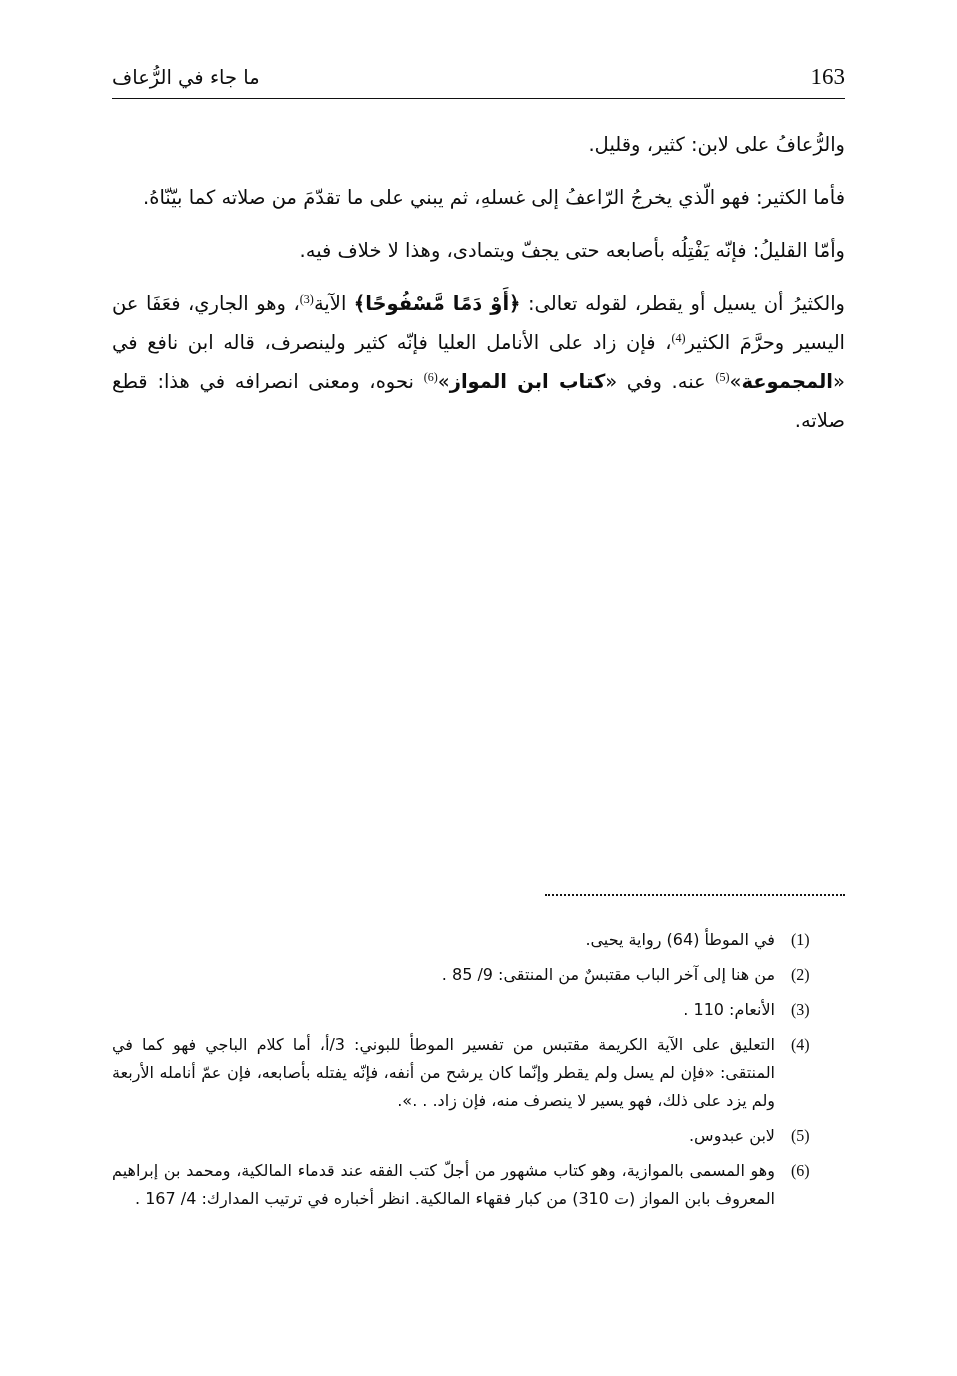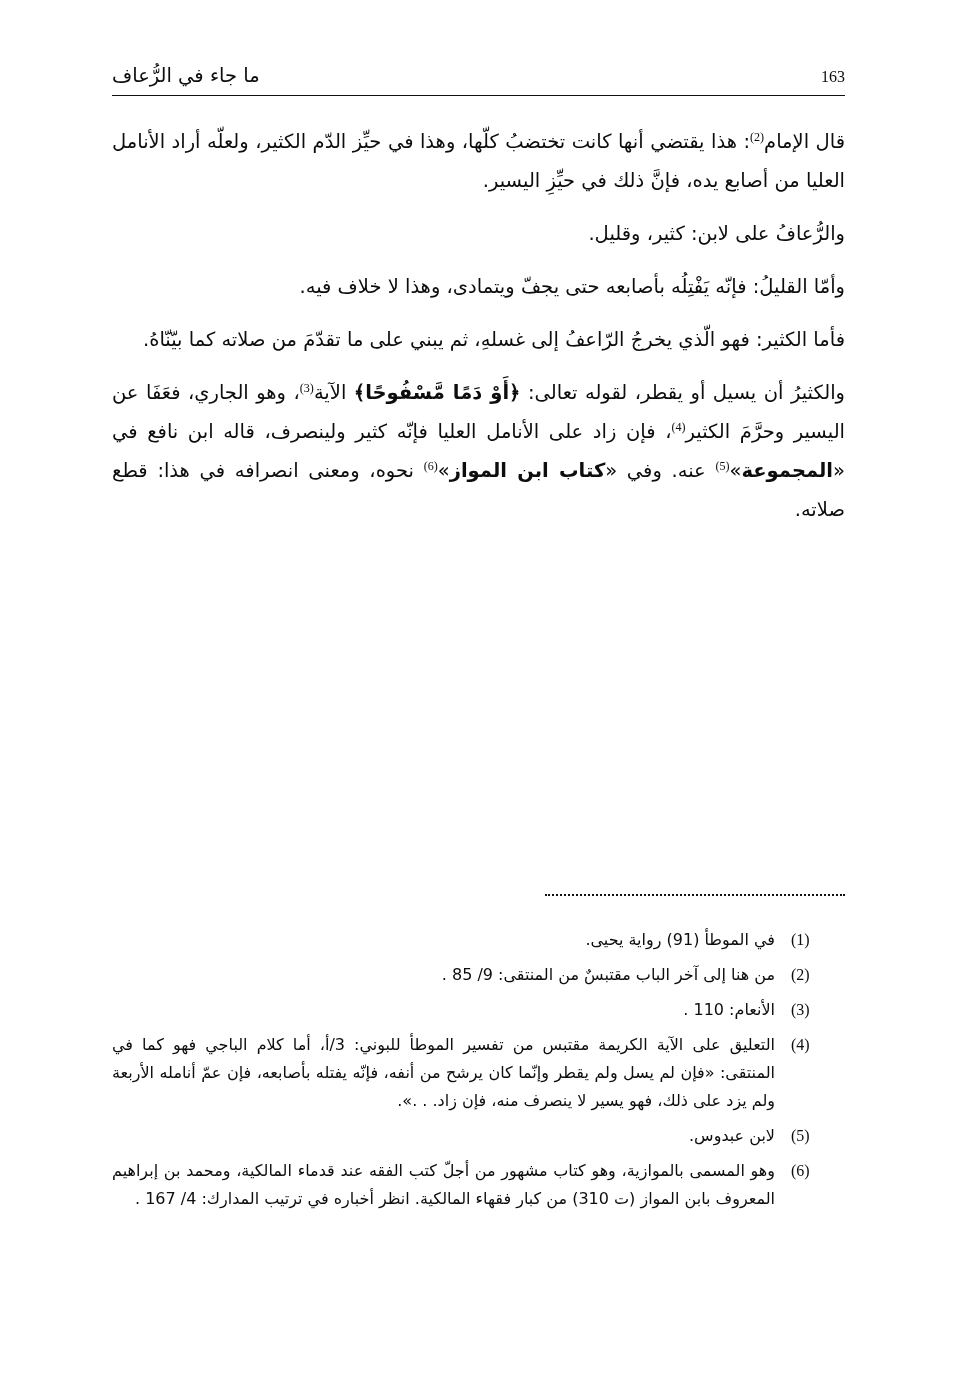--- a/index.html
+++ b/index.html
@@ -32,21 +32,21 @@
     justify-content: space-between;
     align-items: baseline;
     font-size: 19px;
     padding-bottom: 6px;
   }
   .header-title {
     font-size: 19.5px;
     letter-spacing: 0.2px;
   }
   .header-pagenum {
-    font-size: 16px;
+    font-size: 23px;
     font-family: "Liberation Serif", serif;
     direction: ltr;
   }
   .rule {
     border: none;
     border-top: 1.3px solid #111;
     margin: 2px 0 26px 0;
   }
   
   .body-text {
@@ -110,42 +110,39 @@
   <div class="content">
 
     <div class="header">
       <div class="header-title">ما جاء في الرُّعاف</div>
       <div class="header-pagenum">163</div>
     </div>
     <hr class="rule">
 
     <div class="body-text">
 
-      <p class="para">
-        <span>قال الإمام</span><sup>(2)</sup><span>: هذا يقتضي أنها كانت تختضبُ كلّها، وهذا في حيِّز الدّم الكثير، ولعلّه أراد الأنامل العليا من أصابع يده، فإنَّ ذلك في حيِّزِ اليسير.</span>
-      </p>
 
       <p class="para">والرُّعافُ على لابن: كثير، وقليل.</p>
 
+      <p class="para">فأما الكثير: فهو الّذي يخرجُ الرّاعفُ إلى غسلهِ، ثم يبني على ما تقدّمَ من صلاته كما بيّنّاهُ.</p>
+
       <p class="para">وأمّا القليلُ: فإنّه يَفْتِلُه بأصابعه حتى يجفّ ويتمادى، وهذا لا خلاف فيه.</p>
-
-      <p class="para">فأما الكثير: فهو الّذي يخرجُ الرّاعفُ إلى غسلهِ، ثم يبني على ما تقدّمَ من صلاته كما بيّنّاهُ.</p>
 
       <p class="para">
         <span>والكثيرُ أن يسيل أو يقطر، لقوله تعالى: </span><span class="bold">﴿أَوْ دَمًا مَّسْفُوحًا﴾</span><span> الآية</span><sup>(3)</sup><span>، وهو الجاري، فعَفَا عن اليسير وحرَّمَ الكثير</span><sup>(4)</sup><span>، فإن زاد على الأنامل العليا فإنّه كثير ولينصرف، قاله ابن نافع في «</span><span class="bold">المجموعة</span><span>»</span><sup>(5)</sup><span> عنه. وفي «</span><span class="bold">كتاب ابن المواز</span><span>»</span><sup>(6)</sup><span> نحوه، ومعنى انصرافه في هذا: قطع صلاته.</span>
       </p>
     </div>
 
     <div class="fn-sep"></div>
 
     <div class="footnotes">
 
       <div class="fn-row">
         <div class="fn-marker">(1)</div>
-        <div class="fn-text">في الموطأ (91) رواية يحيى.</div>
+        <div class="fn-text">في الموطأ (64) رواية يحيى.</div>
       </div>
 
       <div class="fn-row">
         <div class="fn-marker">(2)</div>
         <div class="fn-text">من هنا إلى آخر الباب مقتبسٌ من المنتقى: 9/ 85 .</div>
       </div>
 
       <div class="fn-row">
         <div class="fn-marker">(3)</div>
         <div class="fn-text">الأنعام: 110 .</div>

